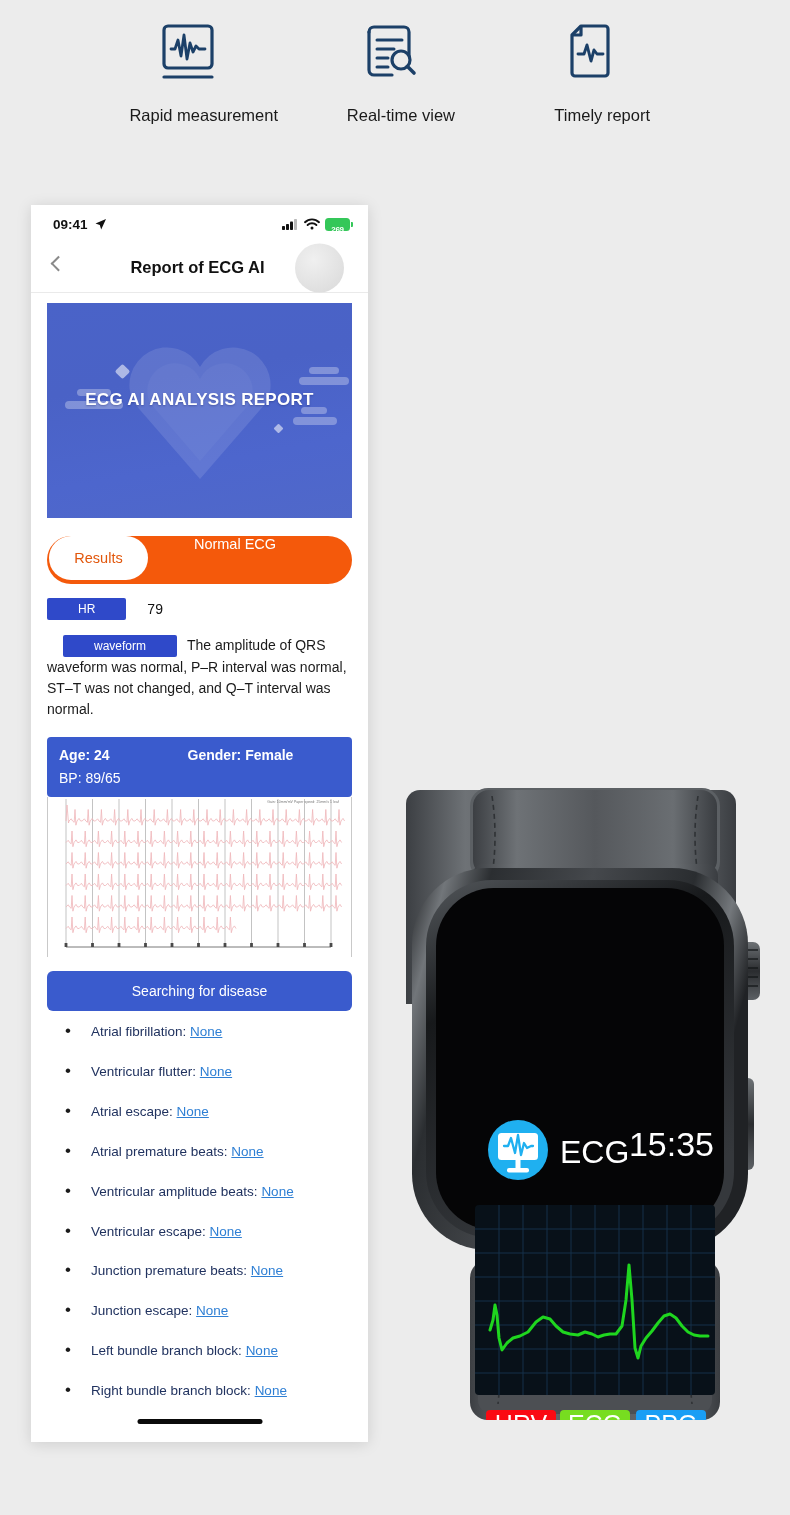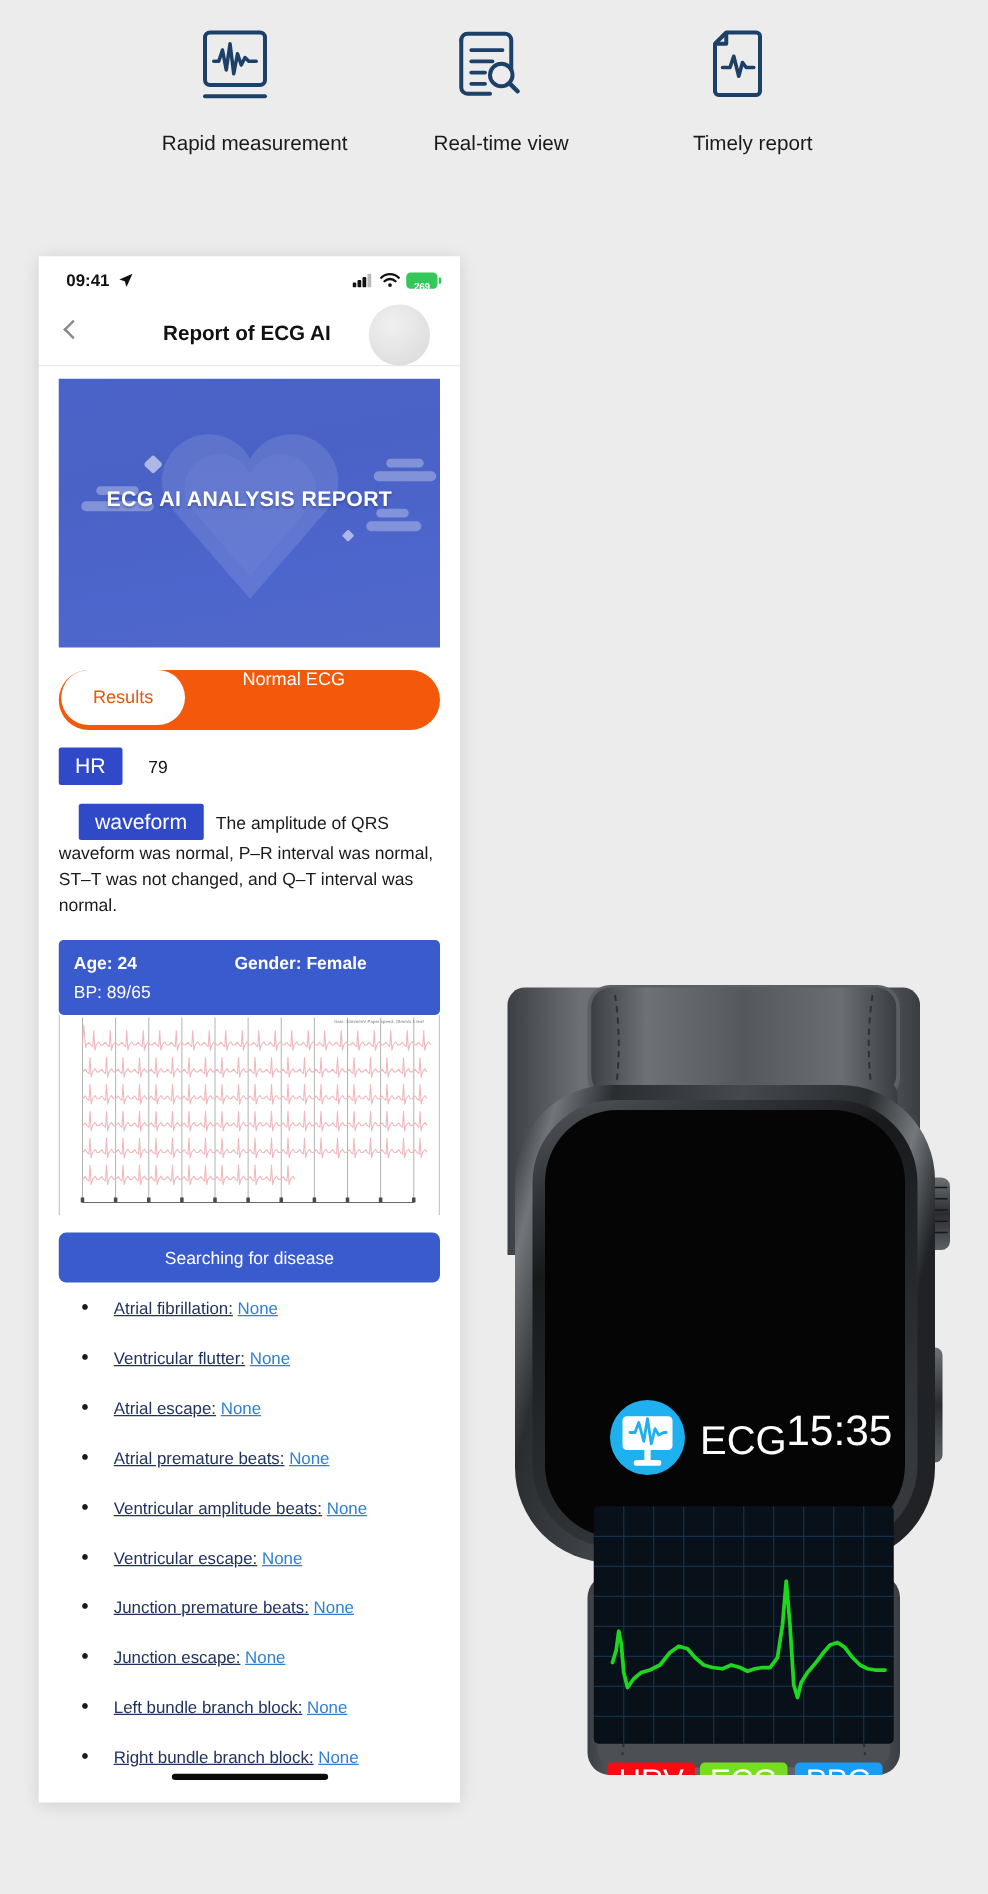--- a/index.html
+++ b/index.html
@@ -96,22 +96,22 @@
     display:flex; align-items:center; justify-content:center;
     font-size:14.5px; color:#e2570c; font-weight:normal;
   }
   .resval {
     flex:1; text-align:center; color:#fff; font-size:14.5px; padding-right:30px;
   }
 
   
   .hrrow { margin-top:14px; display:flex; align-items:center; }
   .tagbadge {
-    background:#2f49c9; color:#fff; font-size:17px;
-    padding:2px 13px; border-radius:2px; line-height:1.5;
+    background:#2f49c9; color:#fff; font-size:12px;
+    padding:2px 31px; border-radius:2px; line-height:1.5;
   }
   .hrval { margin-left:21px; font-size:14px; color:#111; }
 
   
   .detailblock {
     margin-top:15px; font-size:14px; color:#1a1a1a; line-height:1.5; text-align:left;
   }
   .detailblock .tagbadge { margin-left:16px; margin-right:10px; display:inline-block; }
 
   
@@ -142,21 +142,21 @@
   
   .dlist { margin-top:14px; list-style:none; padding-left:10px; }
   .dlist li {
     position:relative; padding-left:34px; margin-bottom:25px; font-size:13.5px;
     line-height:1.1;
   }
   .dlist li:before {
     content:"\2022"; position:absolute; left:8px; top:-3px;
     font-size:17px; color:#1a1a1a;
   }
-  .dlabel { color:#20325f; text-decoration:underline; }
+  .dlabel { color:#20325f; }
   .dval { color:#2e7fd4; text-decoration:underline; }
 
   .homebar {
     position:absolute; left:50%; transform:translateX(-50%); bottom:18px;
     width:125px; height:5px; border-radius:3px; background:#0a0a0a;
   }
 
   
   .watch { position:absolute; left:400px; top:760px; width:390px; height:660px; }
 </style>

